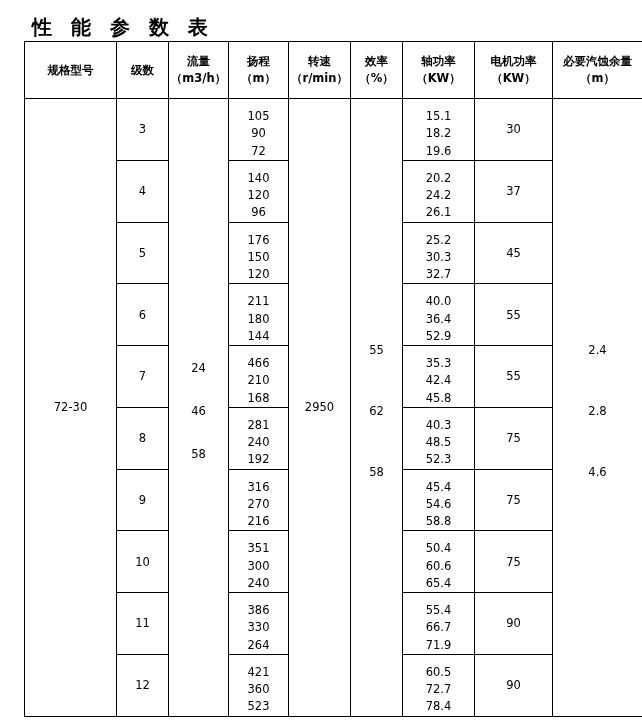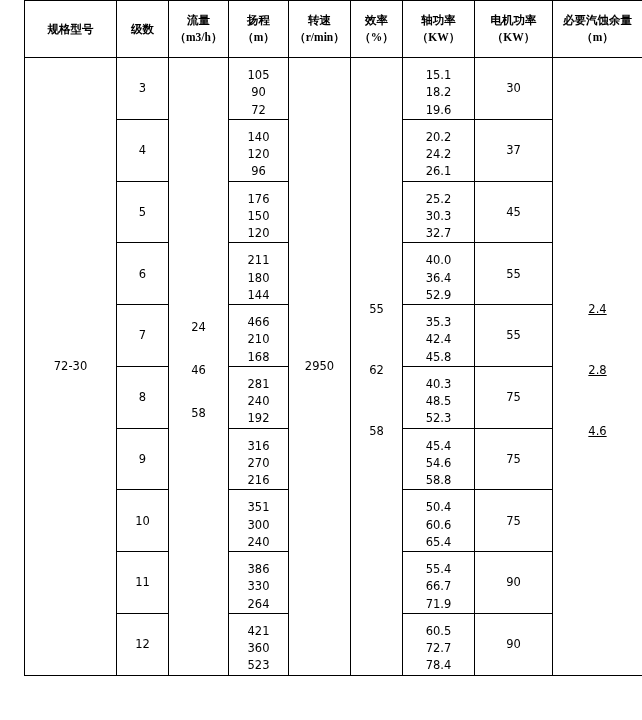--- a/index.html
+++ b/index.html
@@ -49,21 +49,20 @@
     padding: 0;
   }
   table.perf thead th {
     height: 56px;
     font-weight: bold;
     line-height: 1.45;
   }
   table.perf thead th .unit {
     font-weight: bold;
     display: block;
-    font-family: Liberation Serif, serif;
   }
   .stack {
     line-height: 1.5;
     display: block;
     margin-top: 9px;
   }
   .stack span {
     display: block;
   }
   td.stage-cell {
@@ -76,28 +75,28 @@
     display: block;
     padding: 13px 0;
   }
   .eff-stack span {
     display: block;
     padding: 22px 0;
   }
   .npsh-stack span {
     display: block;
     padding: 22px 0;
-    text-decoration: underline;
   }
 </style>
 </head>
 <body>
 
 <div class="page">
 
+  <div class="doc-title">性 能 参 数 表</div>
 
   <table class="perf">
     <colgroup>
       <col style="width:92px">
       <col style="width:52px">
       <col style="width:60px">
       <col style="width:60px">
       <col style="width:62px">
       <col style="width:52px">
       <col style="width:72px">

